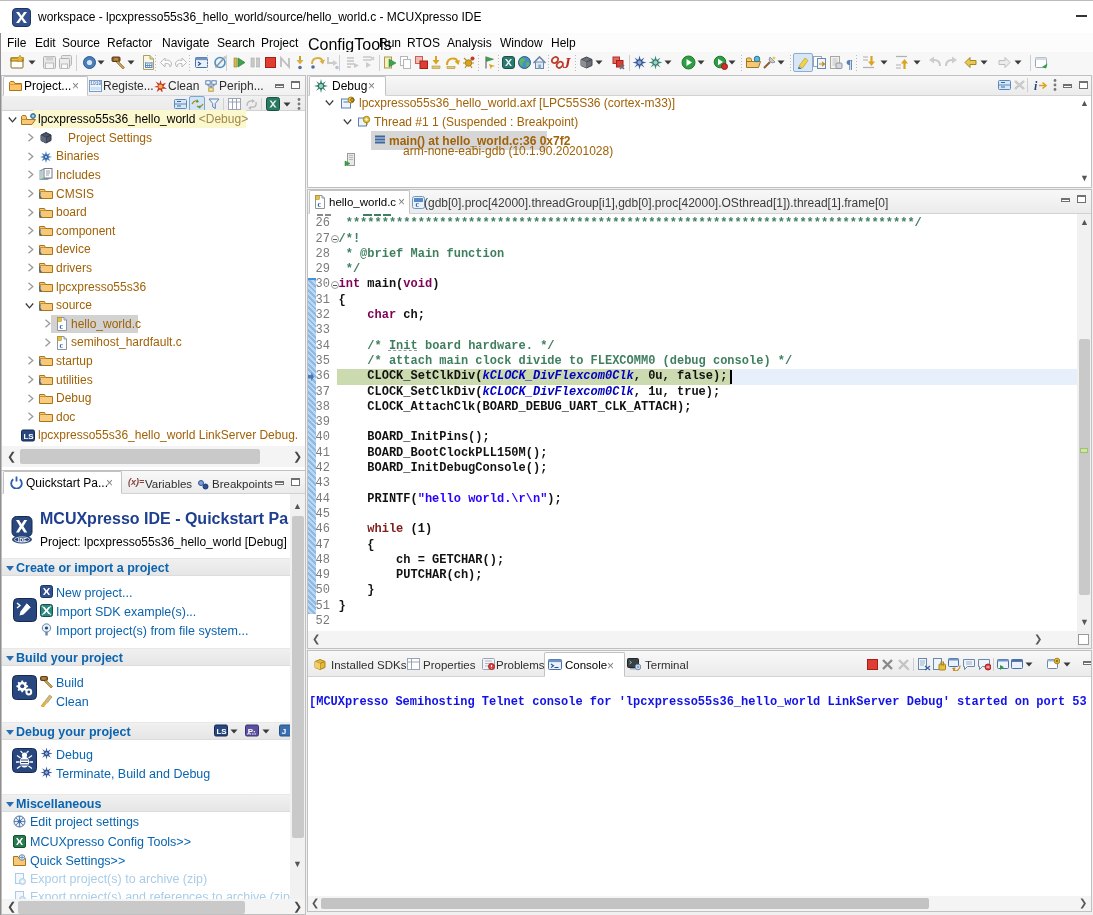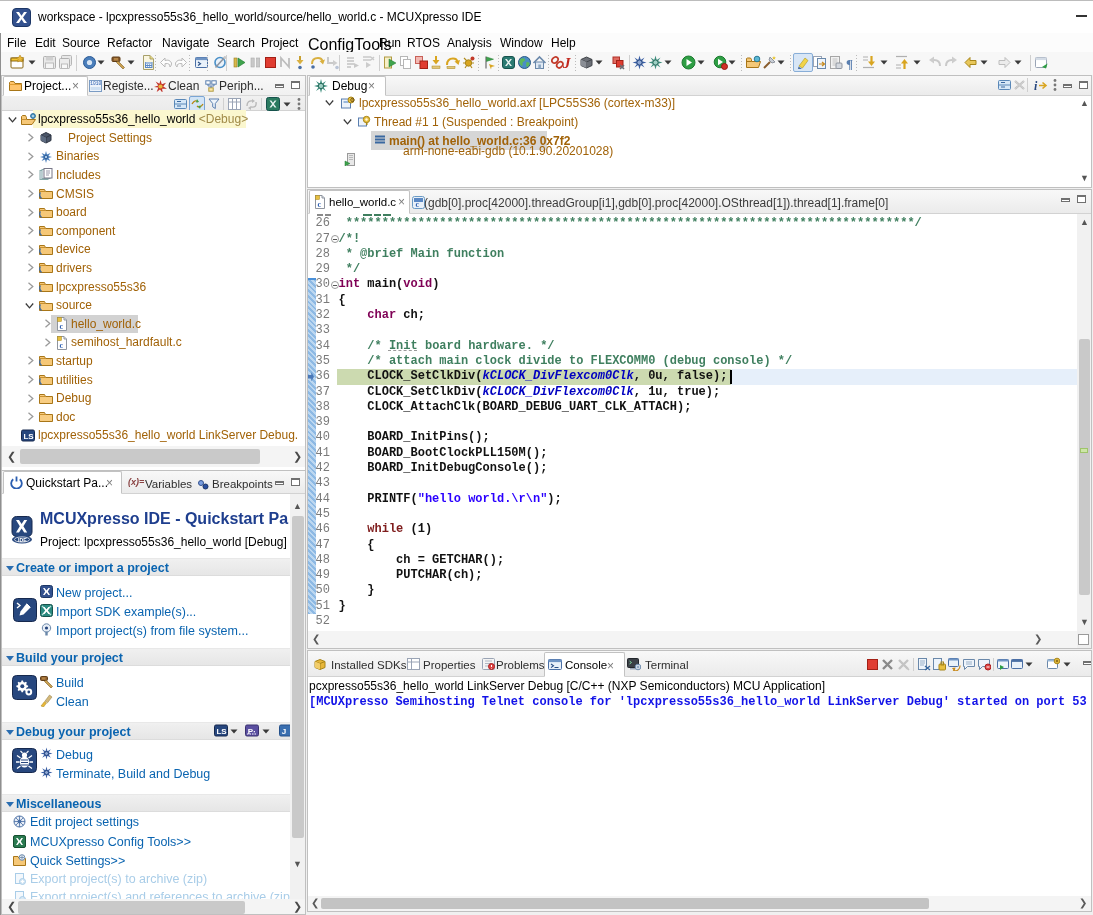--- a/index.html
+++ b/index.html
@@ -970,18 +970,17 @@
     <svg class="abs" style="left:738px;top:6px" width="14" height="14" viewBox="0 0 14 14">
       <rect x="1.5" y="2.5" width="10" height="9" rx="1" fill="#fff" stroke="#6a88aa"></rect>
       <rect x="1.5" y="2.5" width="10" height="2" fill="#9ab8d8"></rect>
       <circle cx="11" cy="4" r="2.8" fill="#e8c040" stroke="#a8861a"></circle>
       <path d="M11 2.8 v2.4 M9.8 4 h2.4" stroke="#6a4a0a" stroke-width="0.8"></path>
     </svg>
     <svg class="abs" style="left:755px;top:11px" width="8" height="5" viewBox="0 0 8 5">
       <path d="M0.5 0.5 L7.5 0.5 L4 4.5 Z" fill="#3a3a3a"></path>
     </svg>
     <div class="abs" style="left:775px;top:10px;width:10px;height:4px;border:1px solid #707070;border-top-width:2px;background:#fff;"></div>
-<span class="abs" style="left:1px;top:28px;white-space:nowrap;font-size:12px;color:#000;">pcxpresso55s36_hello_world LinkServer Debug [C/C++ (NXP Semiconductors) MCU Application]</span>
     <span class="abs mono" style="left:1px;top:44px;white-space:nowrap;font-size:12px;font-weight:bold;color:#1212e8;">[MCUXpresso Semihosting Telnet console for 'lpcxpresso55s36_hello_world LinkServer Debug' started on port 53</span>
     <div class="abs" style="left:0;top:245px;width:783px;height:15px;background:#f4f4f4;"></div>
     <span class="abs" style="left:3px;top:246px;font-size:10px;color:#5a5a5a;">❮</span>
     <span class="abs" style="left:771px;top:246px;font-size:10px;color:#5a5a5a;">❯</span>
     <div class="abs" style="left:13px;top:247px;width:608px;height:11px;background:#c3c3c3;border-radius:2px;"></div>
 </div>
 </body></html>

